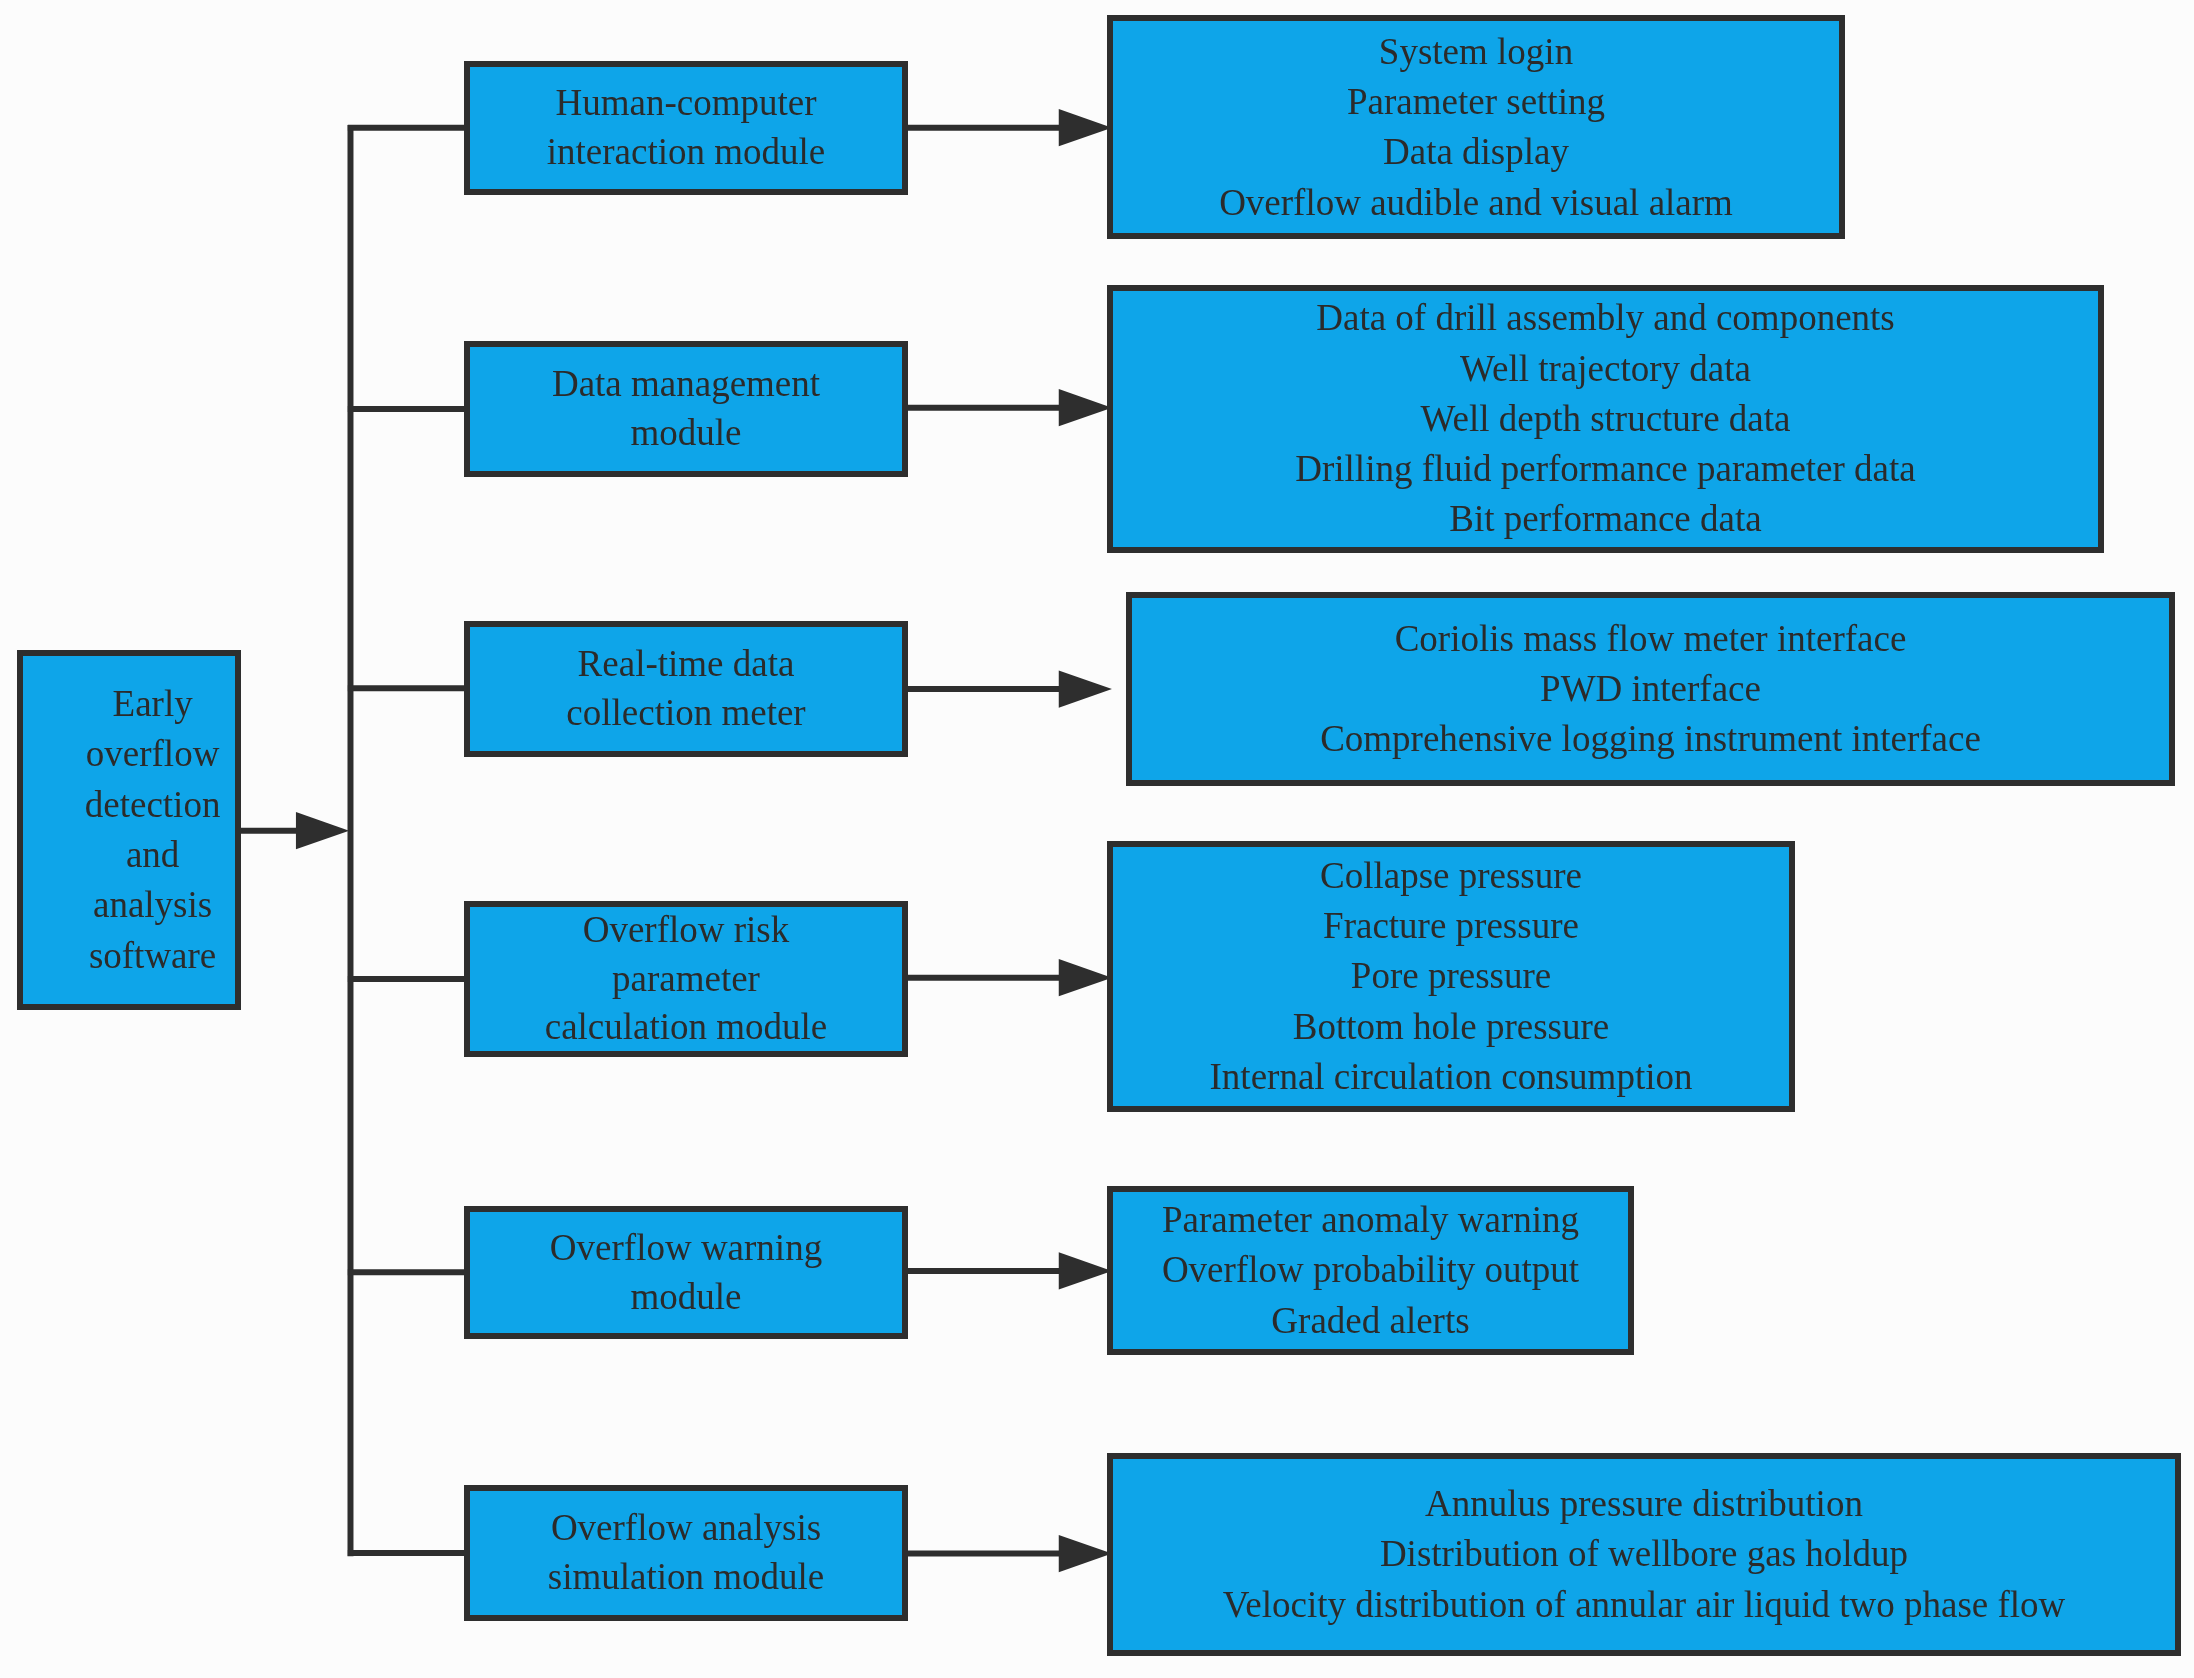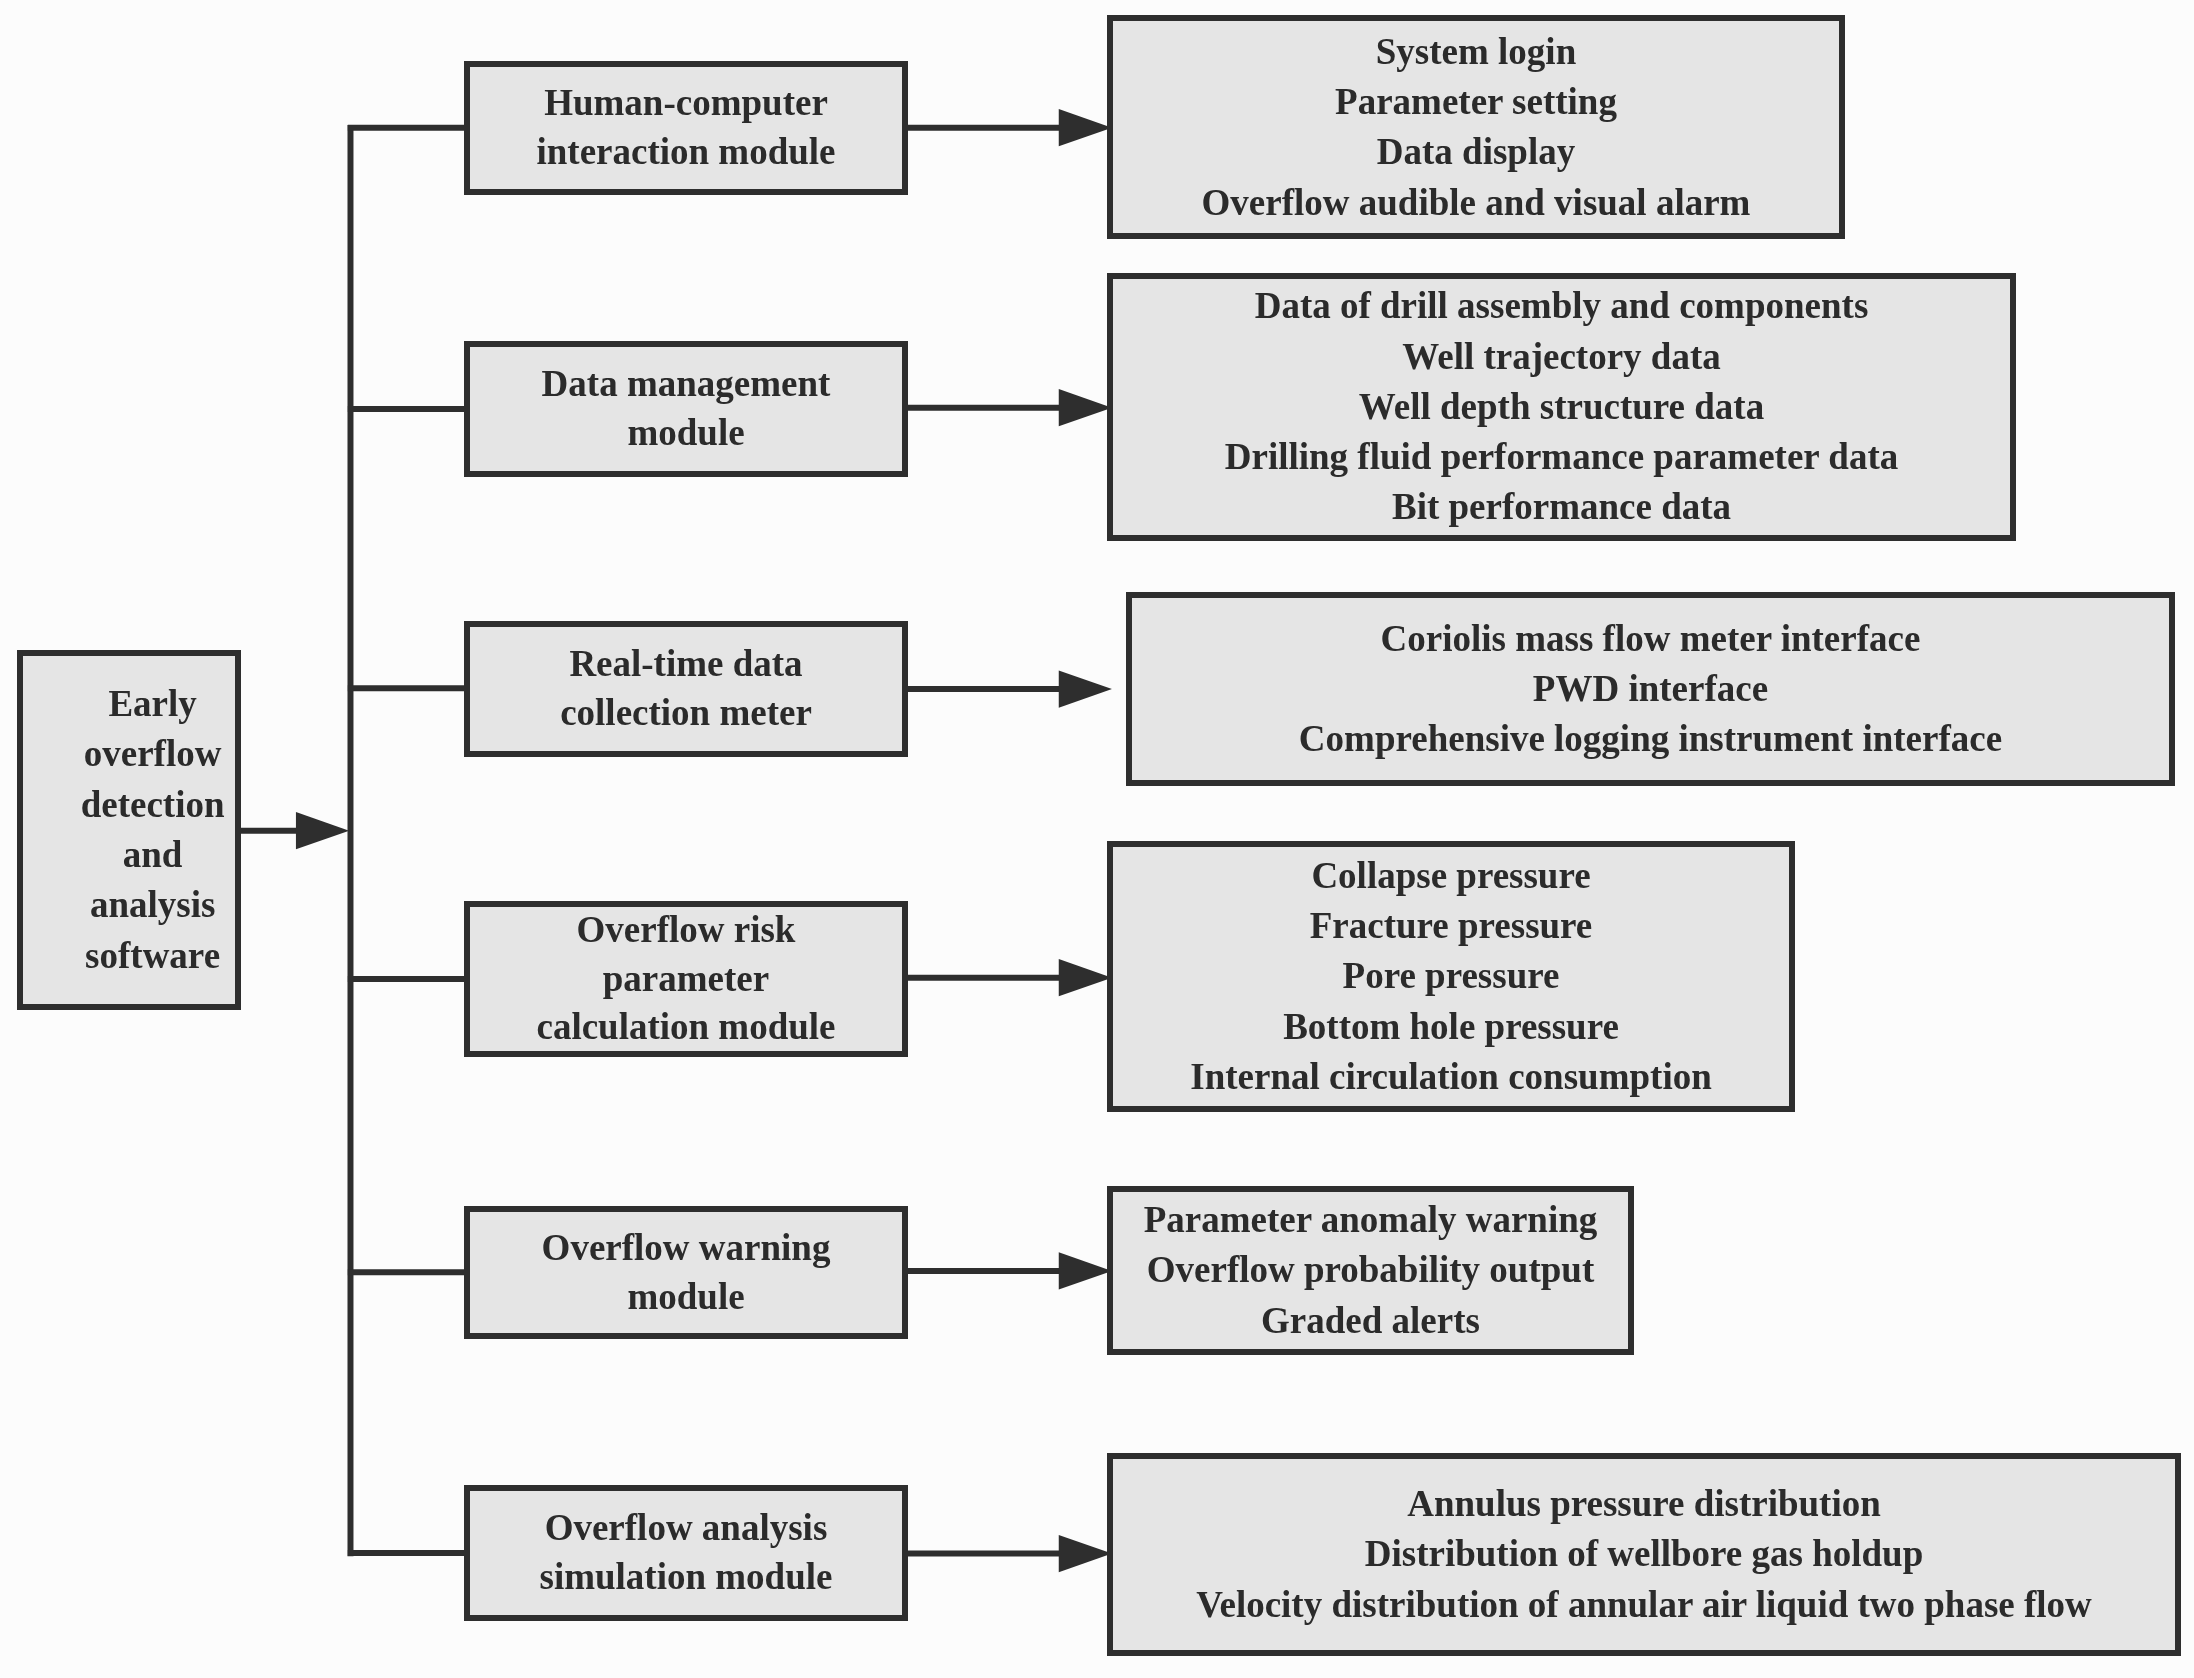--- a/index.html
+++ b/index.html
@@ -20,26 +20,26 @@
     position: absolute;
     left: 0;
     top: 0;
     width: 2194px;
     height: 1678px;
   }
   .node {
     position: absolute;
     box-sizing: border-box;
     border: 6.7px solid #2e2e2e;
-    background: #e5e5e5;
+    background: #0ea5e9;
     display: flex;
     align-items: center;
     justify-content: center;
     text-align: center;
-    font-weight: bold;
+    font-weight: normal;
   }
   .node-text {
     white-space: pre-line;
     width: 100%;
   }
   .root-box .node-text {
     font-size: 37px;
     line-height: 1.36;
     padding-left: 48px;
   }
@@ -134,21 +134,21 @@
 simulation module</div>
   </div>
 
   <div class="node output-box" style="left:1107px; top:15.3px; width:738px; height:224px;">
     <div class="node-text">System login
 Parameter setting
 Data display
 Overflow audible and visual alarm</div>
   </div>
 
-  <div class="node output-box" style="left:1107px; top:273px; width:909px; height:268px;">
+  <div class="node output-box" style="left:1107px; top:285px; width:997px; height:268px;">
     <div class="node-text">Data of drill assembly and components
 Well trajectory data
 Well depth structure data
 Drilling fluid performance parameter data
 Bit performance data</div>
   </div>
 
   <div class="node output-box" style="left:1126px; top:592px; width:1049px; height:194px;">
     <div class="node-text">Coriolis mass flow meter interface
 PWD interface

